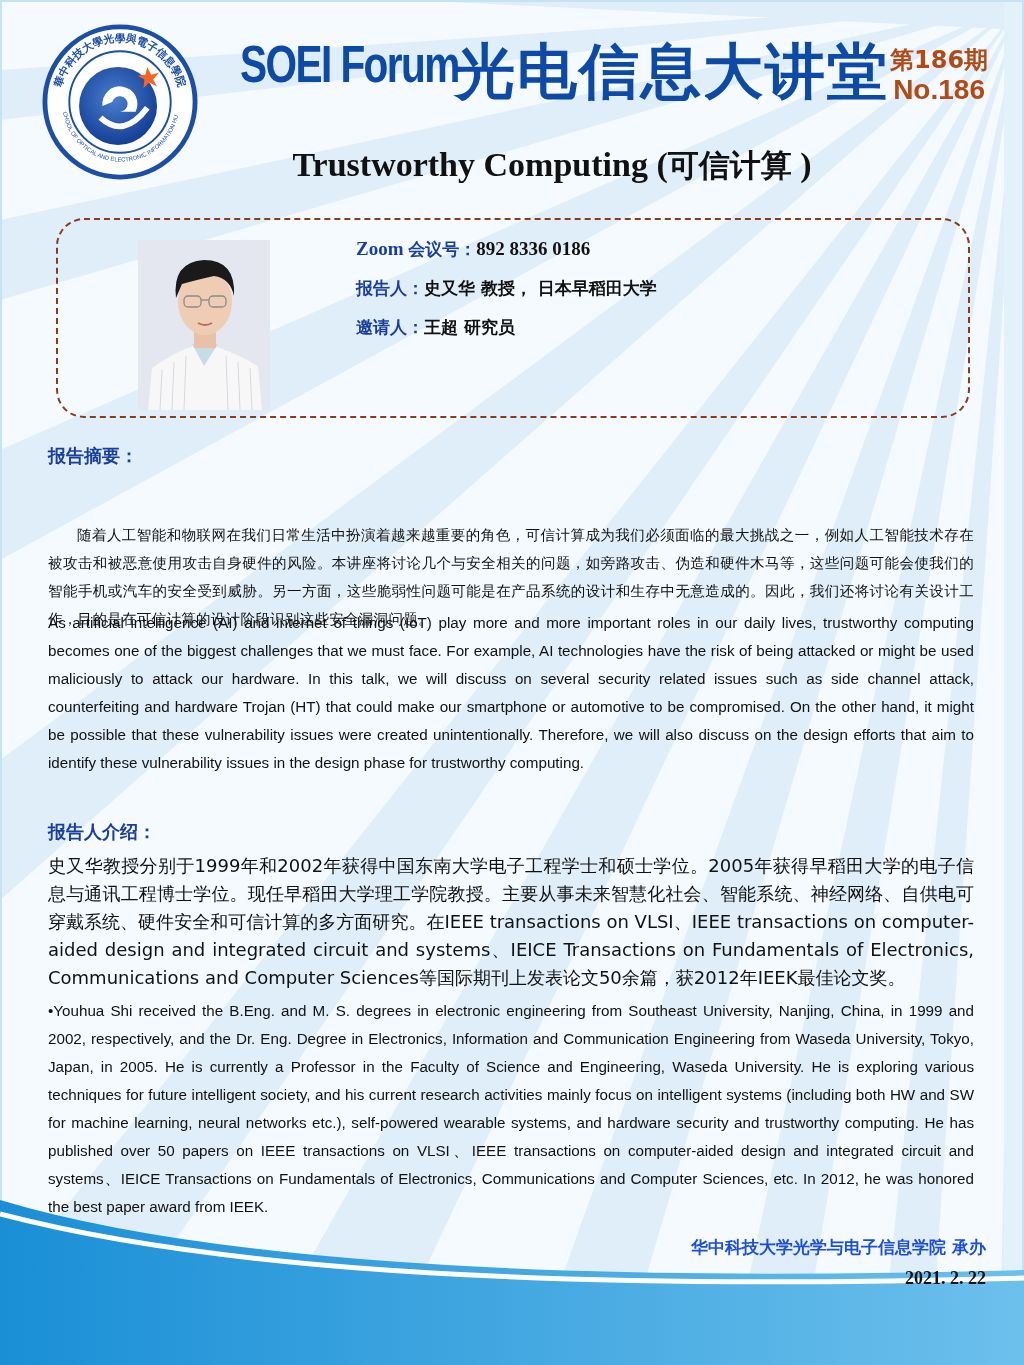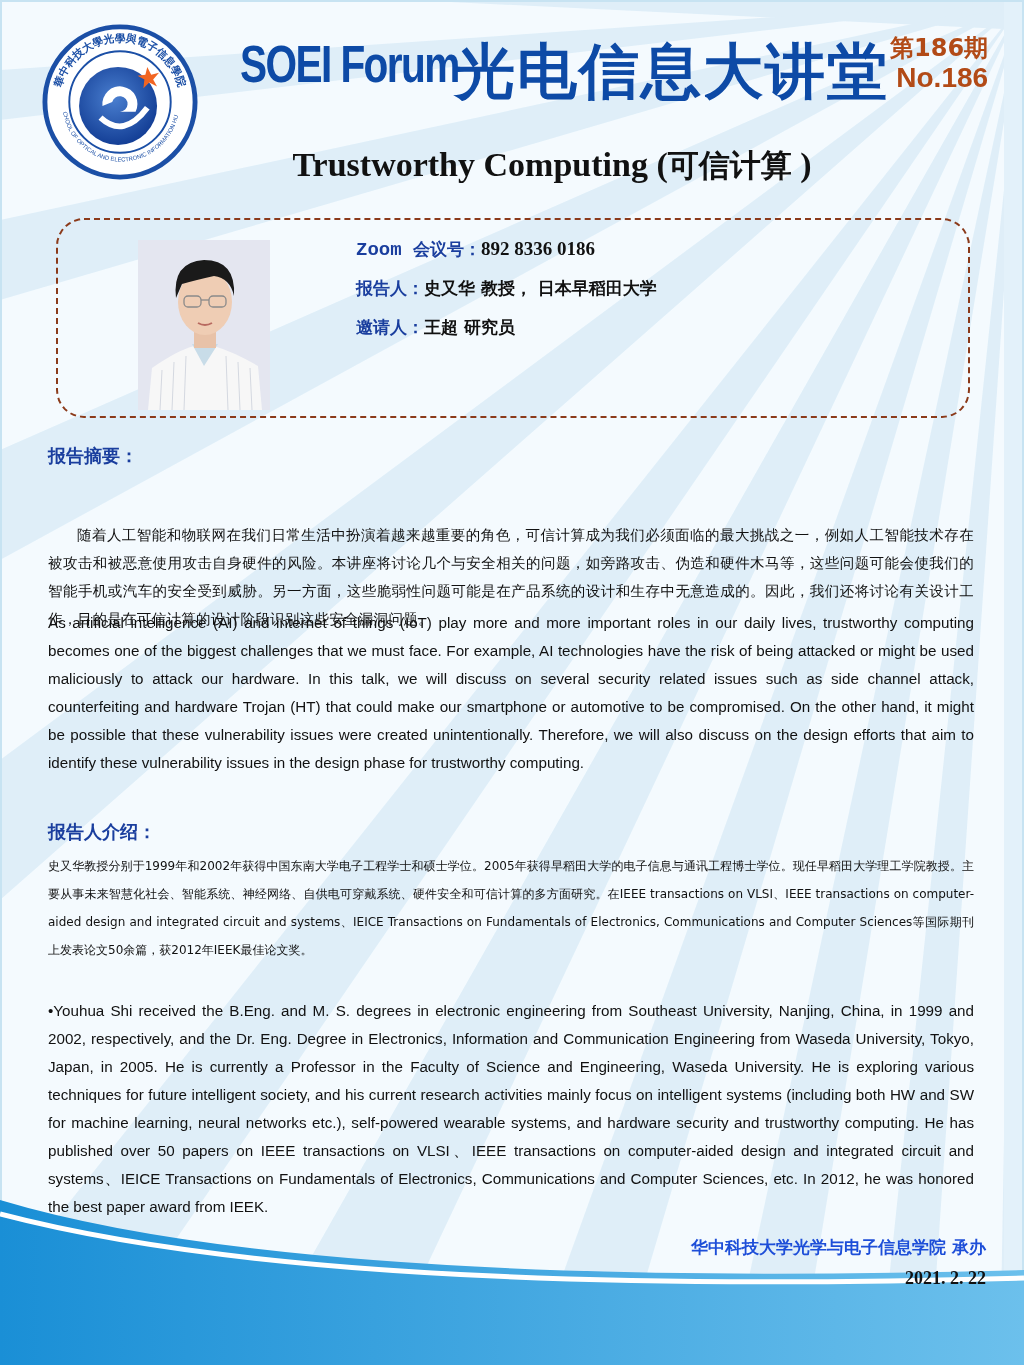--- a/index.html
+++ b/index.html
@@ -18,22 +18,22 @@
       font-family: "Liberation Sans", sans-serif; font-weight: bold;
       font-size: 52px; color: #0d4aa6; letter-spacing: -2px;
       transform: scaleX(0.78); transform-origin: left center;
     }
     .title-cn {
       position: absolute; left: 455px; top: 32px; z-index: 3;
       font-family: "DejaVu Sans", sans-serif; font-weight: bold;
       font-size: 60px; color: #0d4aa6; letter-spacing: 2px;
     }
     .issue {
-      position: absolute; left: 890px; top: 36px; z-index: 3;
-      color: #b24a16; font-weight: bold; text-align: right; line-height: 1.0;
+      position: absolute; left: 890px; top: 48px; z-index: 3;
+      color: #b24a16; font-weight: bold; text-align: center; line-height: 1.0;
     }
     .issue .cn { font-size: 24px; font-family: "DejaVu Sans", sans-serif; }
     .issue .en { font-size: 28px; font-family: "Liberation Sans", sans-serif; margin-top: 4px; }
 
     .talk-title {
       position: absolute; left: 0; width: 1104px; top: 145px; z-index: 3;
       text-align: center; font-family: "Liberation Serif", serif; font-weight: bold;
       font-size: 34px; color: #111;
     }
     .talk-title .cn { font-family: "DejaVu Sans", sans-serif; font-size: 31px; }
@@ -43,35 +43,35 @@
       border: 2px dashed #8b3a1a; border-radius: 28px; box-sizing: border-box;
     }
     .photo {
       position: absolute; left: 138px; top: 240px; width: 132px; height: 170px; z-index: 3;
       background: linear-gradient(180deg, #dfe2ef 0%, #e8ebf4 55%, #f4f4f4 100%);
       overflow: hidden;
     }
     .info-list { position: absolute; left: 356px; top: 236px; z-index: 3; }
     .info-row { height: 39px; line-height: 26px; font-size: 19px; font-weight: bold; color: #111; white-space: nowrap; }
     .info-row .lbl { color: #1a3e9e; font-family: "DejaVu Sans", sans-serif; font-size: 17px; }
-    .info-row .lbl .en { font-family: Liberation Mono, monospace; font-size: 19px; margin-top: 28px; }
+    .info-row .lbl .en { font-family: Liberation Serif, serif; font-size: 19px; margin-top: 28px; }
     .info-row .val { font-family: "Liberation Serif", serif; }
     .info-row .val-cn { font-family: "DejaVu Sans", sans-serif; font-size: 17px; margin-top: 44px; }
 
     .section-head {
       position: absolute; left: 48px; z-index: 3;
       font-family: "DejaVu Sans", sans-serif; font-weight: bold; font-size: 18px; color: #1a3e9e;
     }
     .para {
       position: absolute; left: 48px; width: 926px; z-index: 3; color: #111;
       text-align: justify; text-align-last: left;
     }
     .para-cn { font-family: "DejaVu Sans", sans-serif; font-size: 14.5px; line-height: 28px; letter-spacing: 0.3px; }
     .para-en { font-family: "Liberation Sans", sans-serif; font-size: 15.2px; line-height: 28px; }
-    .para-mix { font-family: "DejaVu Sans", sans-serif; font-size: 12px; line-height: 28px; }
+    .para-mix { font-family: "DejaVu Sans", sans-serif; font-size: 18px; line-height: 28px; }
 
     .organizer {
       position: absolute; right: 38px; top: 1236px; z-index: 3;
       font-family: "DejaVu Sans", sans-serif; font-weight: bold; font-size: 17px; color: #1d4ed8;
     }
     .pub-date {
       position: absolute; right: 38px; top: 1268px; z-index: 3;
       font-family: "Liberation Serif", serif; font-weight: bold; font-size: 18px; color: #111;
     }
     .footer-wave { position: absolute; left: 0; top: 1180px; width: 1024px; height: 185px; z-index: 2; }

